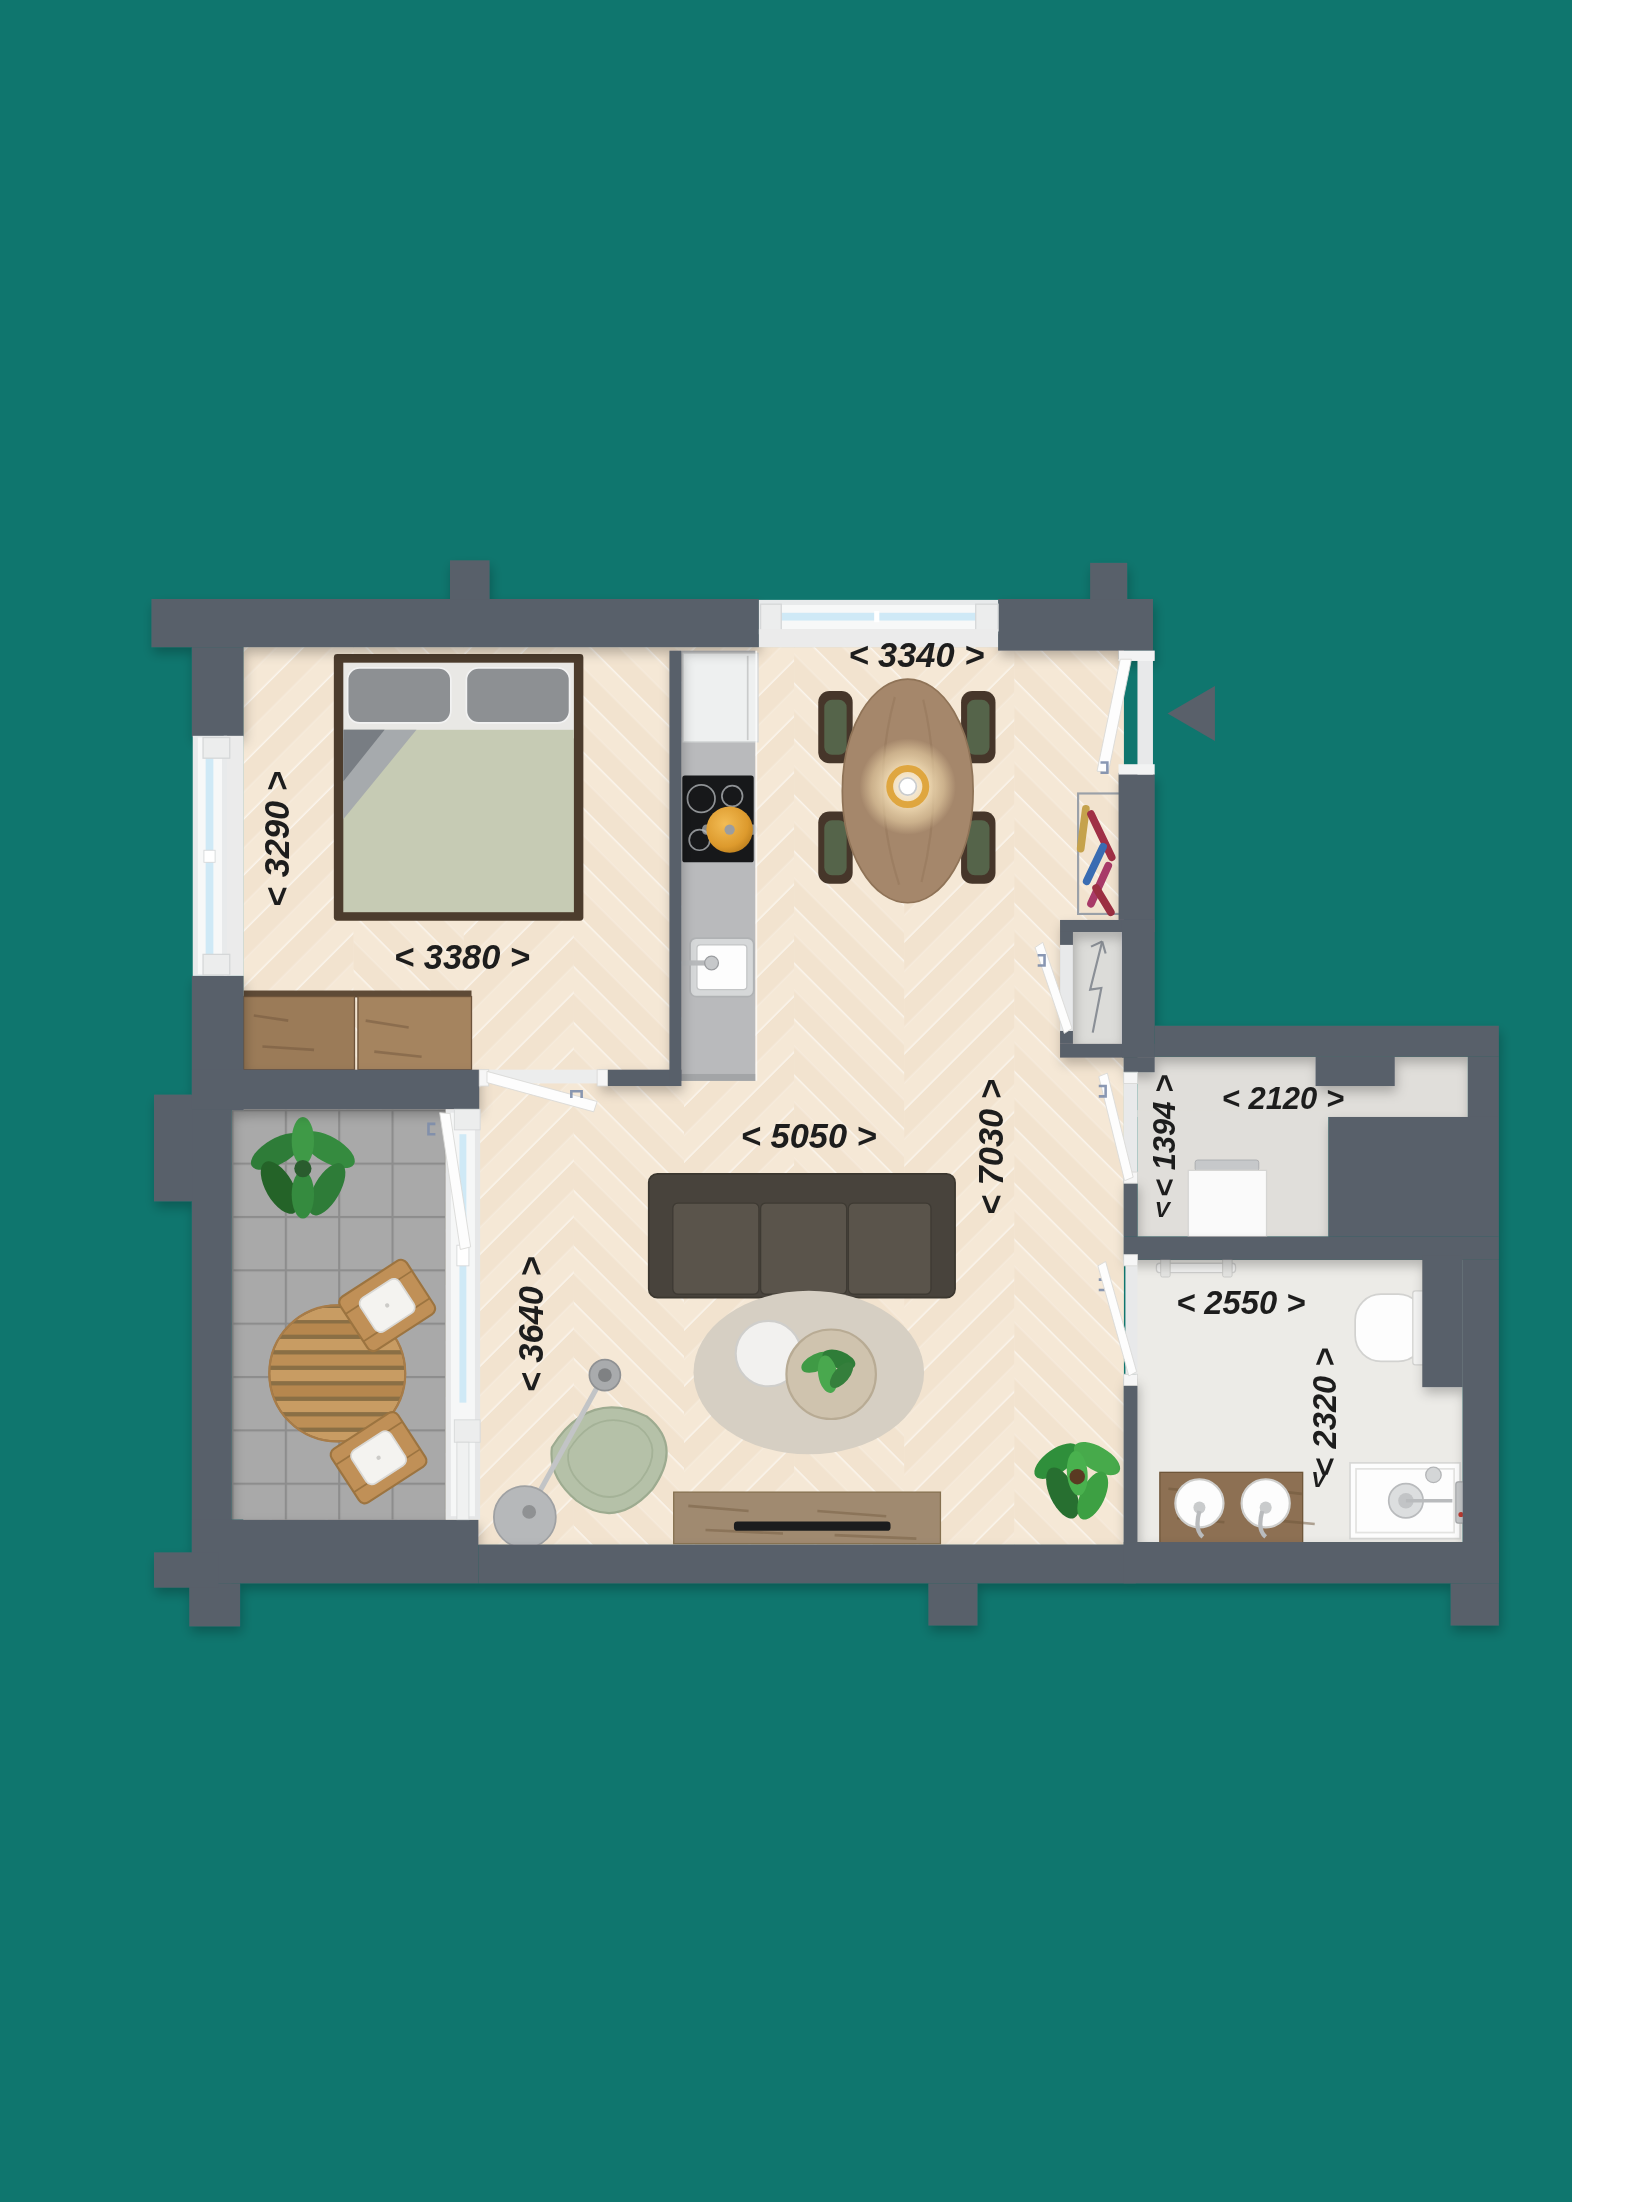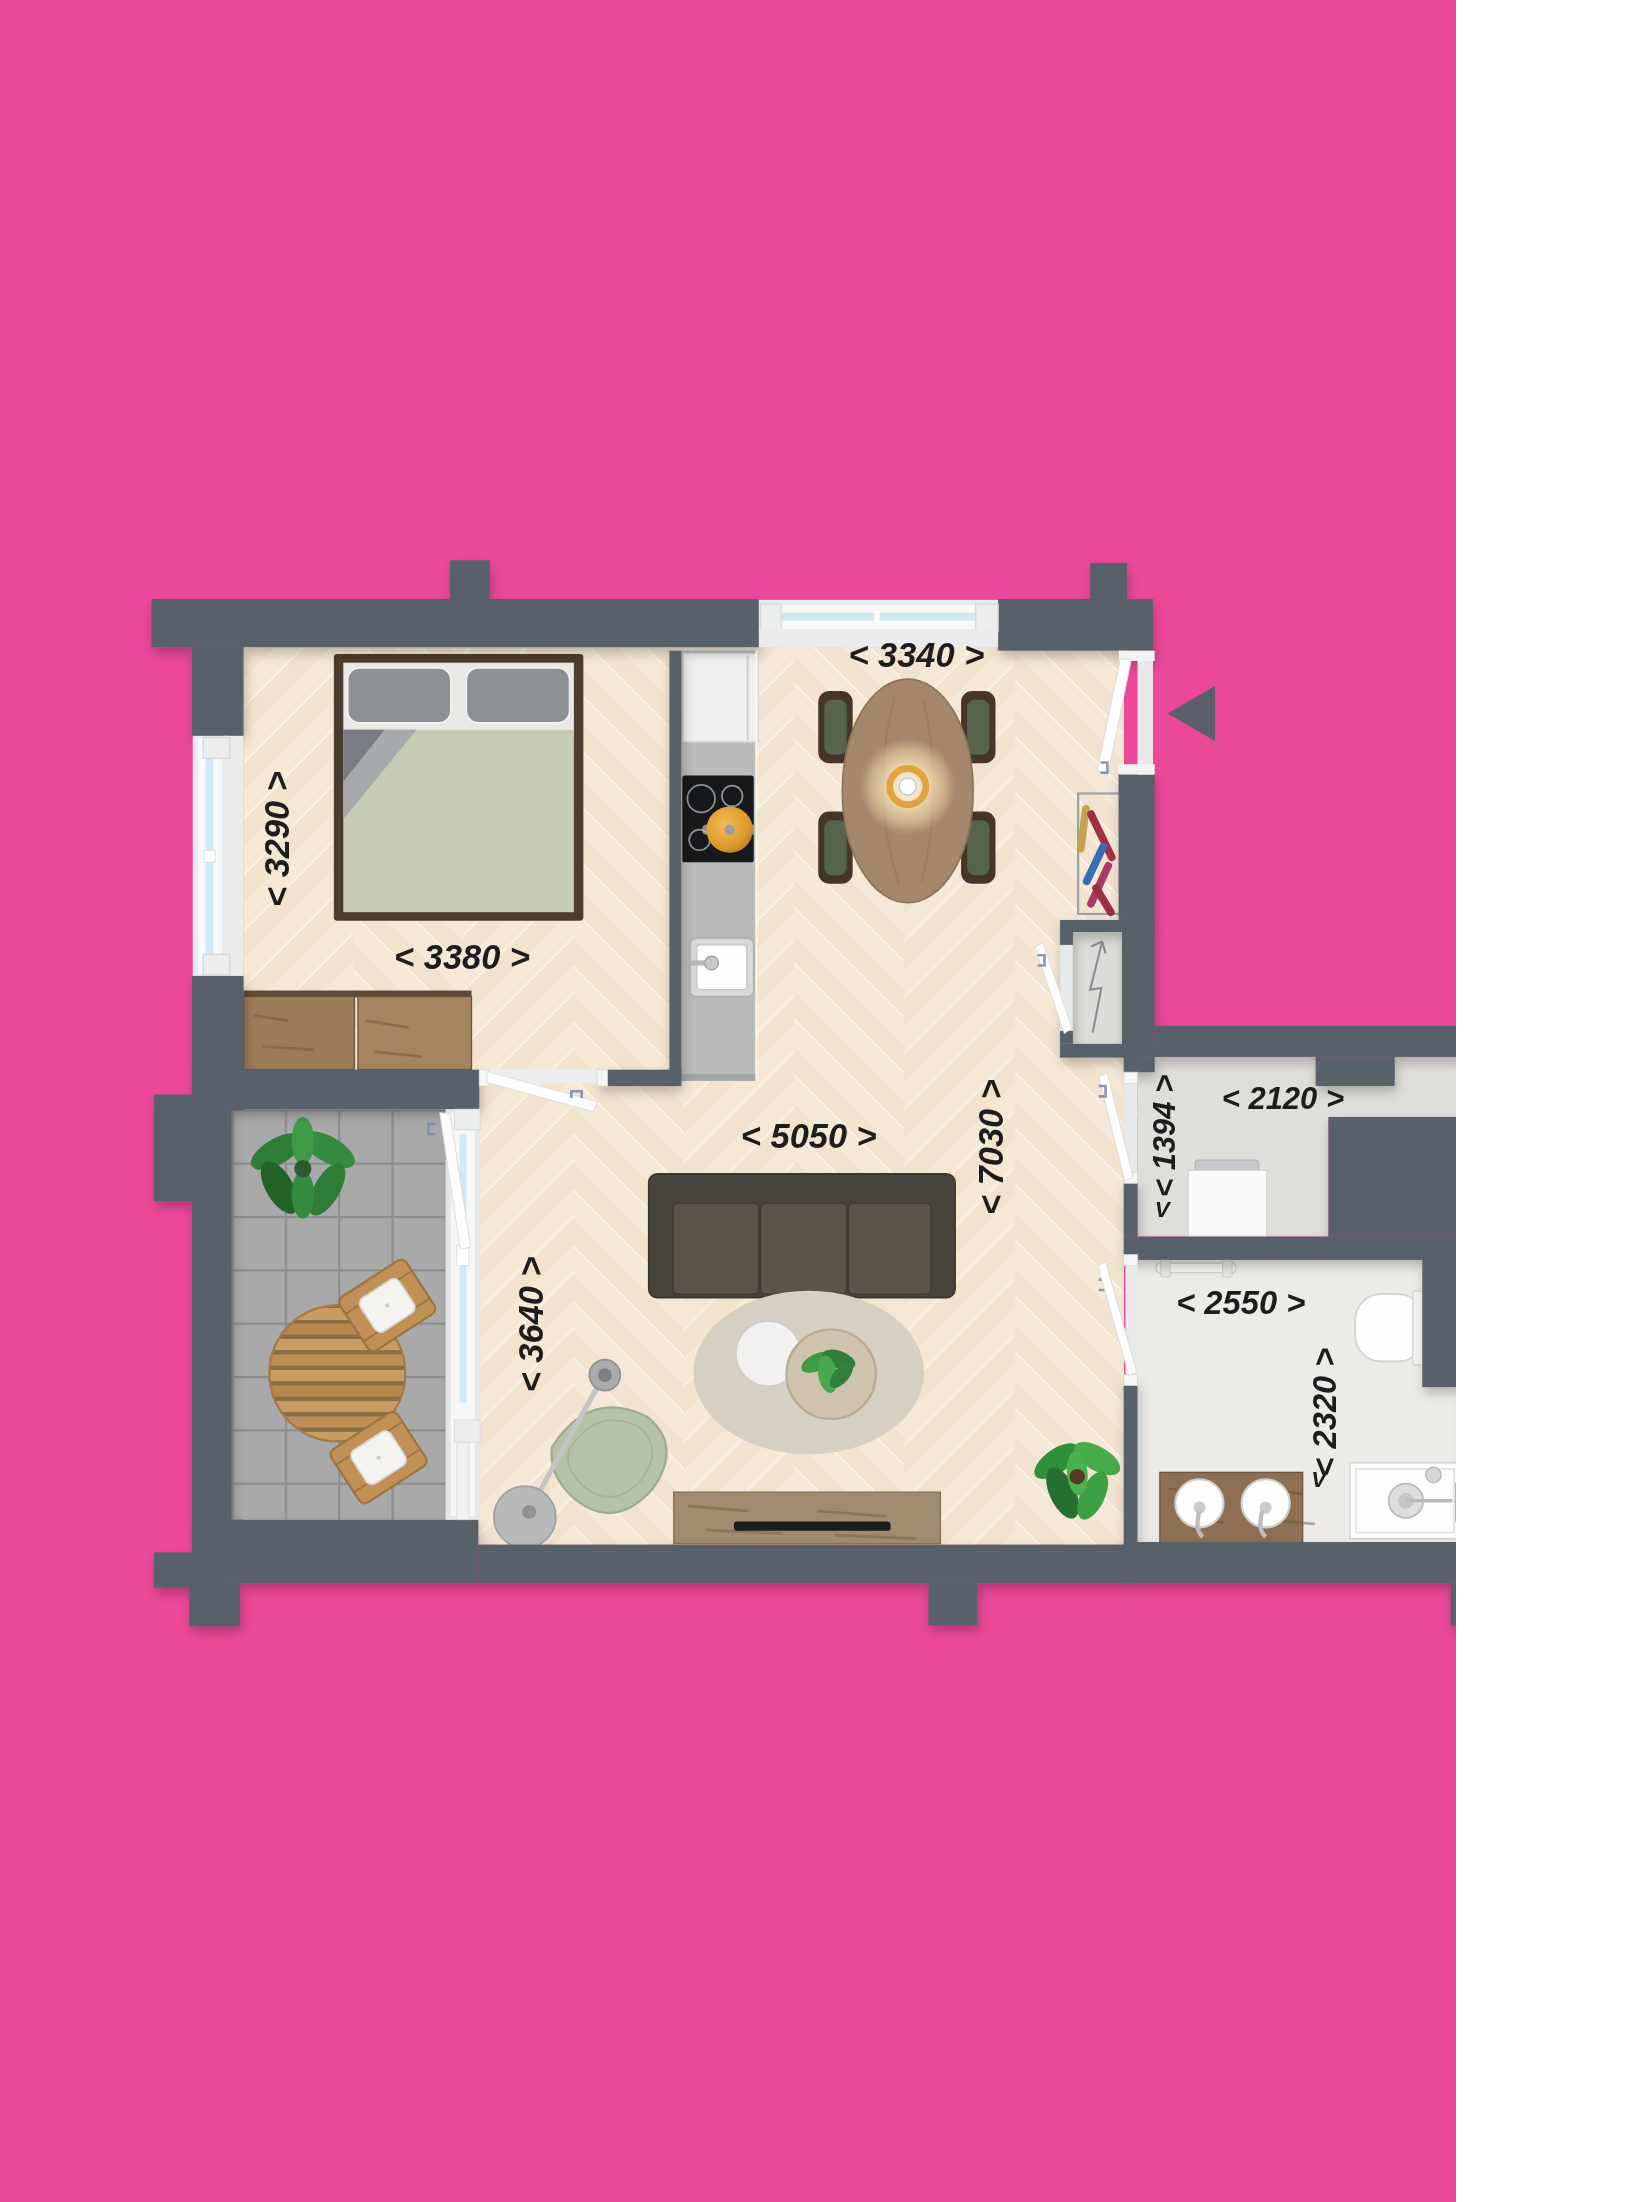--- a/index.html
+++ b/index.html
@@ -1,16 +1,16 @@
 <!DOCTYPE html>
 <html style="font-size:13.8px"><head>
 <meta charset="utf-8">
 <style>
   html,body{margin:0;padding:0;background:#ffffff;}
-  .page{width:1456px;height:2203px;position:relative;background:#ec4899;overflow:hidden;}
+  .page{width:1572px;height:2203px;position:relative;background:#0f766e;overflow:hidden;}
   text{font-family:"Liberation Sans",sans-serif;font-style:italic;font-weight:bold;fill:#1d1d1d;}
 </style>
 </head>
 <body>
 <div class="page">
 <svg width="1652" height="2203" viewBox="0 0 1920 2560">
 <defs>
   <pattern id="pq1" width="46" height="46" patternUnits="userSpaceOnUse" patternTransform="rotate(45)">
     <rect width="46" height="46" fill="#f5e8d6"></rect>
     <rect width="23" height="46" fill="#eedfc8" opacity="0.45"></rect>

